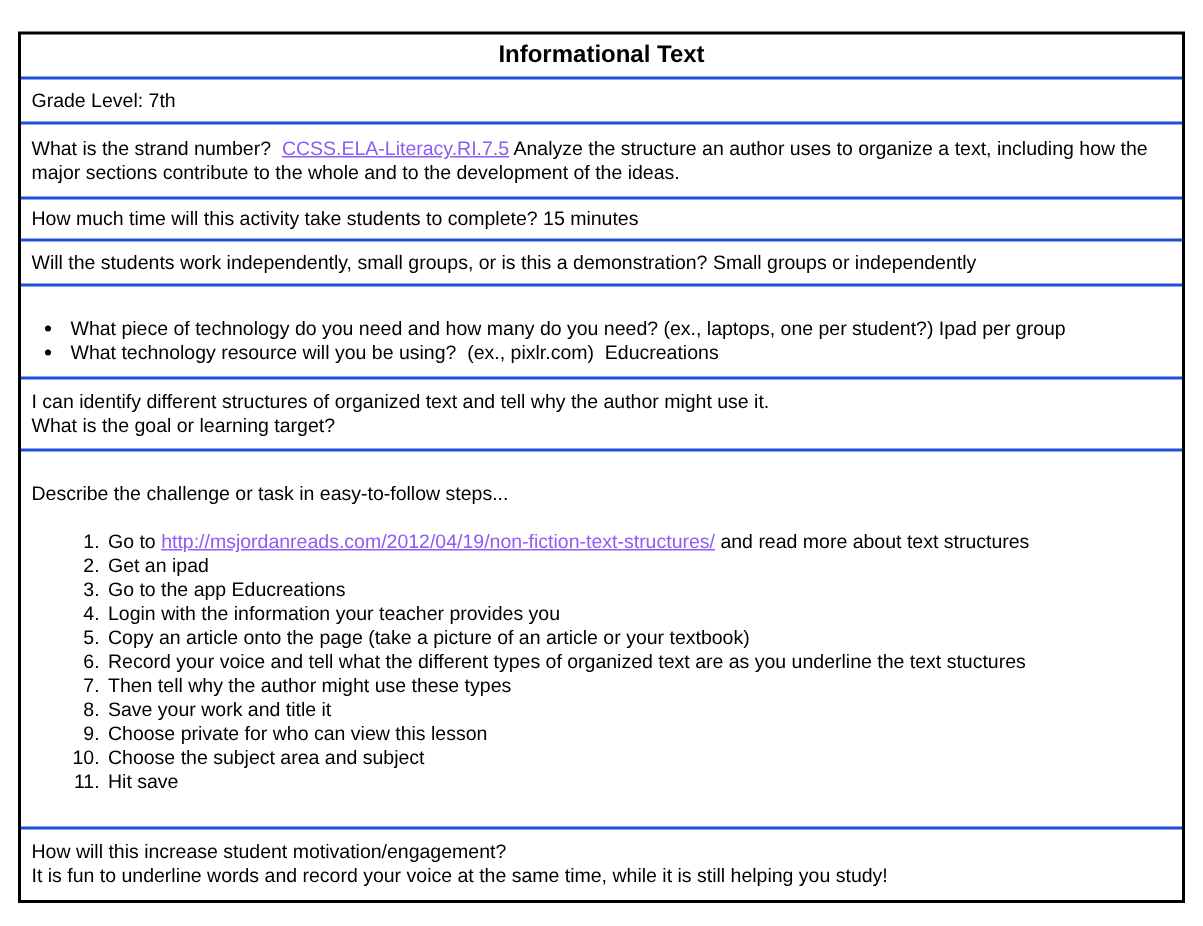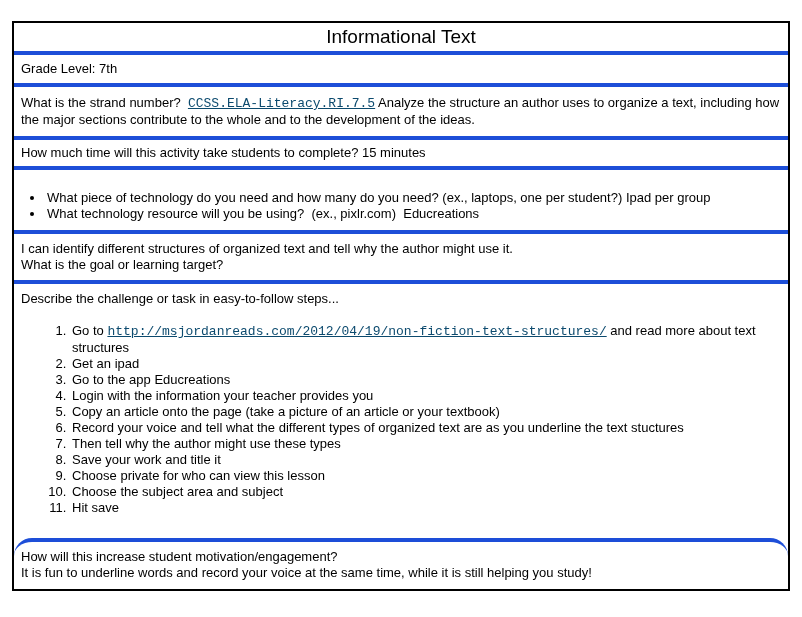--- a/index.html
+++ b/index.html
@@ -20,66 +20,65 @@
   .doc-table {
     position: absolute;
     left: 12px;
     top: 21px;
     width: 774px;
     border: 2px solid #000000;
     background: #ffffff;
     box-sizing: content-box;
   }
   .tr {
-    border-top: 4px solid #1d4ed8;
+    border-top: 2px solid #1d4ed8;
     padding: 6px 7px;
   }
   .tr:first-child {
     border-top: none;
   }
   .t {
     white-space: pre-wrap;
   }
   .row-title {
     text-align: center;
-    font-weight: normal;
-    font-size: 19px;
+    font-weight: bold;
+    font-size: 16px;
     line-height: 18px;
     padding: 5px 7px;
   }
   .row-content-area { padding: 7px 7px; }
   .row-strand { padding: 8px 7px; }
   .row-time { padding: 5px 7px; }
   .row-grouping { padding: 6px 7px; }
   .row-technology { padding: 20px 7px 8px 7px; }
   .row-goal { padding: 7px 7px; }
-  .row-steps { padding: 7px 7px 6px 7px; }
-  .row-motivation { padding: 7px 7px 8px 7px; border-radius: 18px; }
+  .row-steps { padding: 20px 7px 6px 7px; }
+  .row-motivation { padding: 7px 7px 8px 7px; }
   ul.tech-list {
     margin: 0;
     padding: 0 0 0 24px;
     list-style-type: disc;
   }
   ul.tech-list li {
     padding-left: 2px;
   }
   ol.steps-list {
     margin: 16px;
     padding: 0 0 0 33px;
   }
   ol.steps-list li {
     padding-left: 2px;
   }
   a.link {
-    color: #0c4a6e;
+    color: #8b5cf6;
     text-decoration: underline;
     cursor: pointer;
     white-space: pre-wrap;
     word-break: break-all;
-    font-family: Liberation Mono, monospace;
   }
 </style>
 </head>
 <body>
 
 <div class="doc">
   <div class="doc-table">
 
     <div class="tr row-title">
       <span class="t">Informational Text</span>
@@ -91,20 +90,23 @@
 
 
     <div class="tr row-strand">
       <span class="t">What is the strand number?  </span><a class="link">CCSS.ELA-Literacy.RI.7.5</a><span class="t"> Analyze the structure an author uses to organize a text, including how the major sections contribute to the whole and to the development of the ideas.</span>
     </div>
 
     <div class="tr row-time">
       <span class="t">How much time will this activity take students to complete? 15 minutes</span>
     </div>
 
+    <div class="tr row-grouping">
+      <span class="t">Will the students work independently, small groups, or is this a demonstration? Small groups or independently</span>
+    </div>
 
     <div class="tr row-technology">
       <ul class="tech-list">
         <li><span class="t">What piece of technology do you need and how many do you need? (ex., laptops, one per student?) Ipad per group</span></li>
         <li><span class="t">What technology resource will you be using?  (ex., pixlr.com)  Educreations</span></li>
       </ul>
     </div>
 
     <div class="tr row-goal">
       <div class="t">I can identify different structures of organized text and tell why the author might use it.</div>

